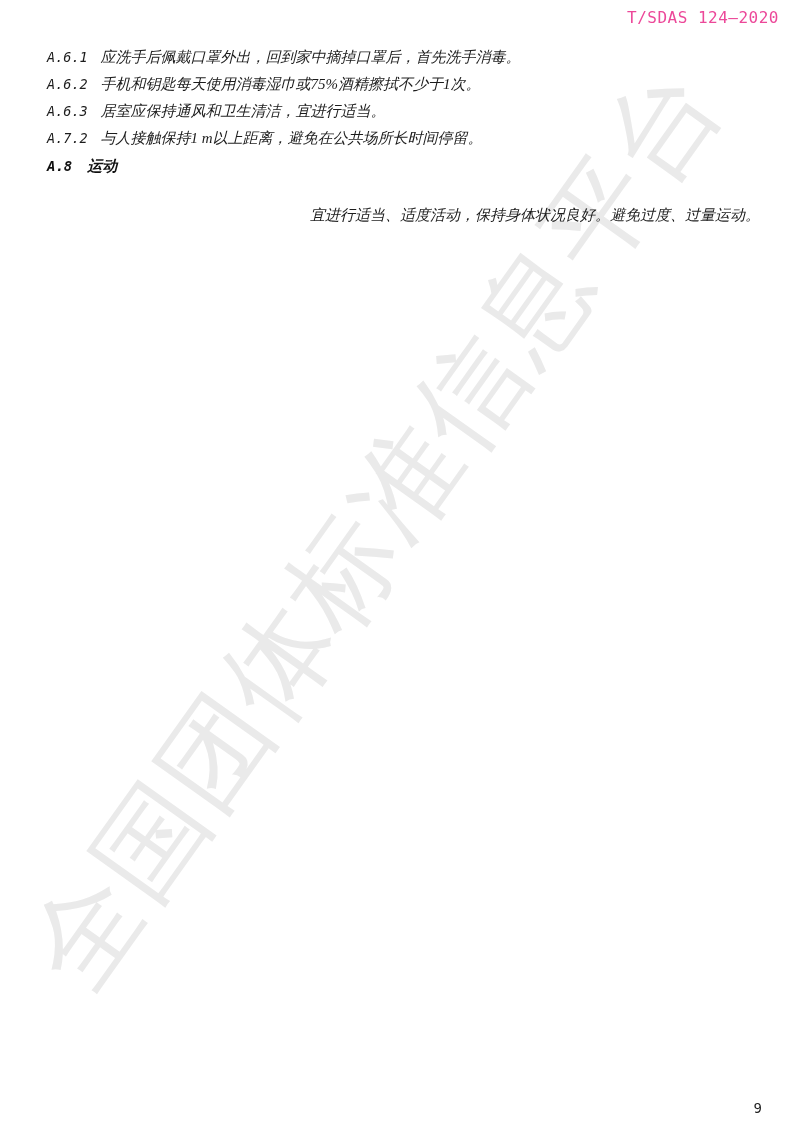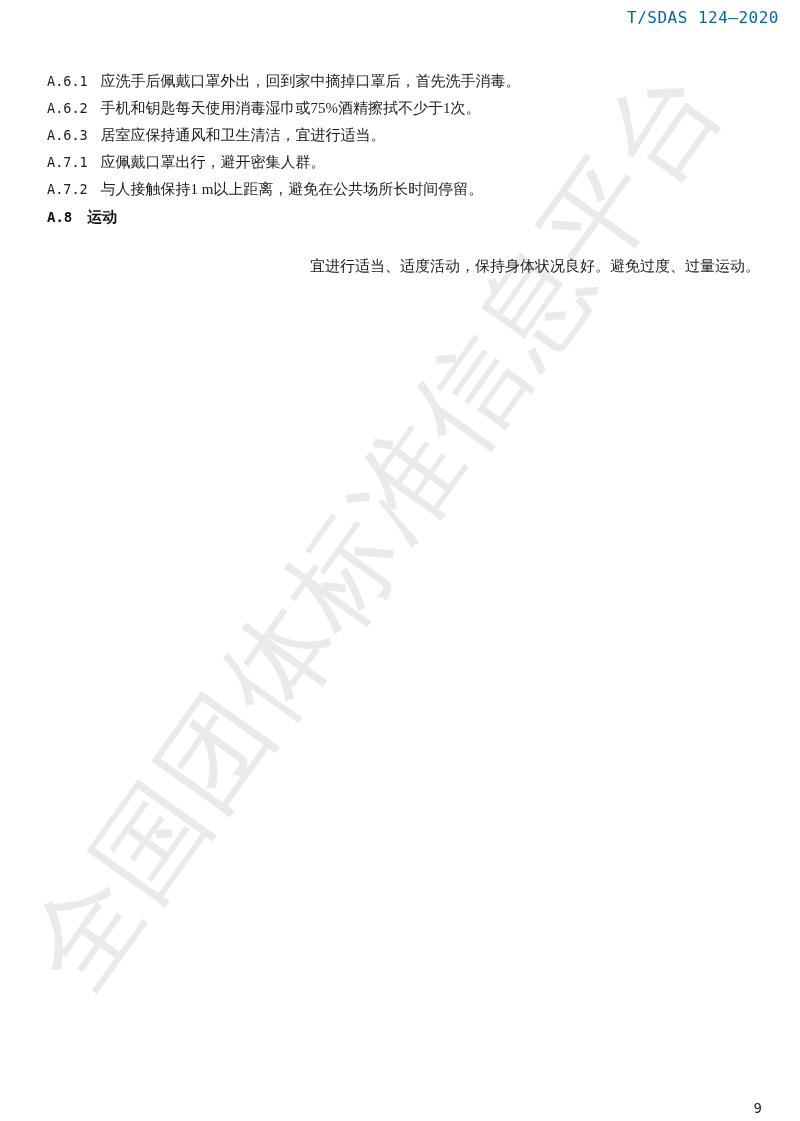--- a/index.html
+++ b/index.html
@@ -29,31 +29,32 @@
     pointer-events: none;
   }
   .doc-header {
     position: absolute;
     top: 8px;
     right: 21px;
     z-index: 1;
     font-family: "DejaVu Sans Mono", monospace;
     font-size: 16px;
     letter-spacing: 0.5px;
-    color: #0369a1;
+    color: #ec4899;
   }
   .content {
     position: absolute;
     left: 47px;
     right: 40px;
     top: 0;
-    padding-top: 68px;
+    padding-top: 44px;
     z-index: 1;
     font-size: 15px;
     line-height: 27px;
+    font-style: italic;
   }
   .content p { margin: 0; }
   .clause .label {
     font-family: "DejaVu Sans Mono", monospace;
     font-size: 13.5px;
     margin-right: 9px;
     white-space: nowrap;
   }
   .heading {
     margin: 0;
@@ -105,24 +106,20 @@
     <p class="clause">
       <span class="label">A.6.2</span>
       <span class="text">手机和钥匙每天使用消毒湿巾或75%酒精擦拭不少于1次。</span>
     </p>
     <p class="clause">
       <span class="label">A.6.3</span>
       <span class="text">居室应保持通风和卫生清洁，宜进行适当。</span>
     </p>
 
 
-    <p class="clause mt-a7-first">
-      <span class="label">A.7.1</span>
-      <span class="text">应佩戴口罩出行，避开密集人群。</span>
-    </p>
     <p class="clause">
       <span class="label">A.7.2</span>
       <span class="text">与人接触保持1 m以上距离，避免在公共场所长时间停留。</span>
     </p>
 
     <h3 class="heading mt-a8-heading">
       <span class="h-label">A.8</span><span class="h-title">运动</span>
     </h3>
 
     <p class="para-a8">宜进行适当、适度活动，保持身体状况良好。避免过度、过量运动。</p>

